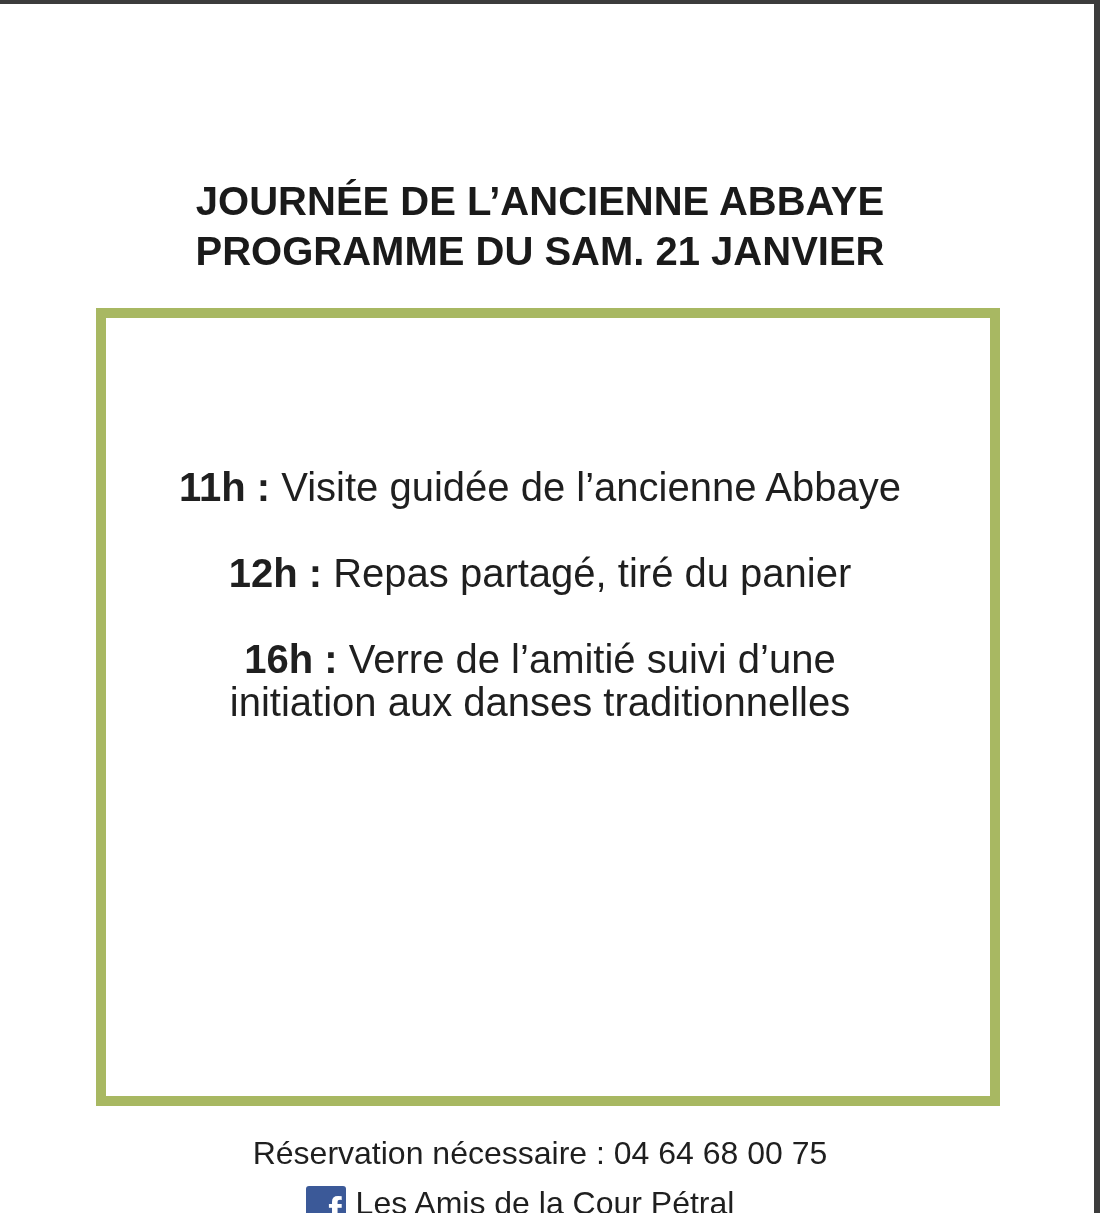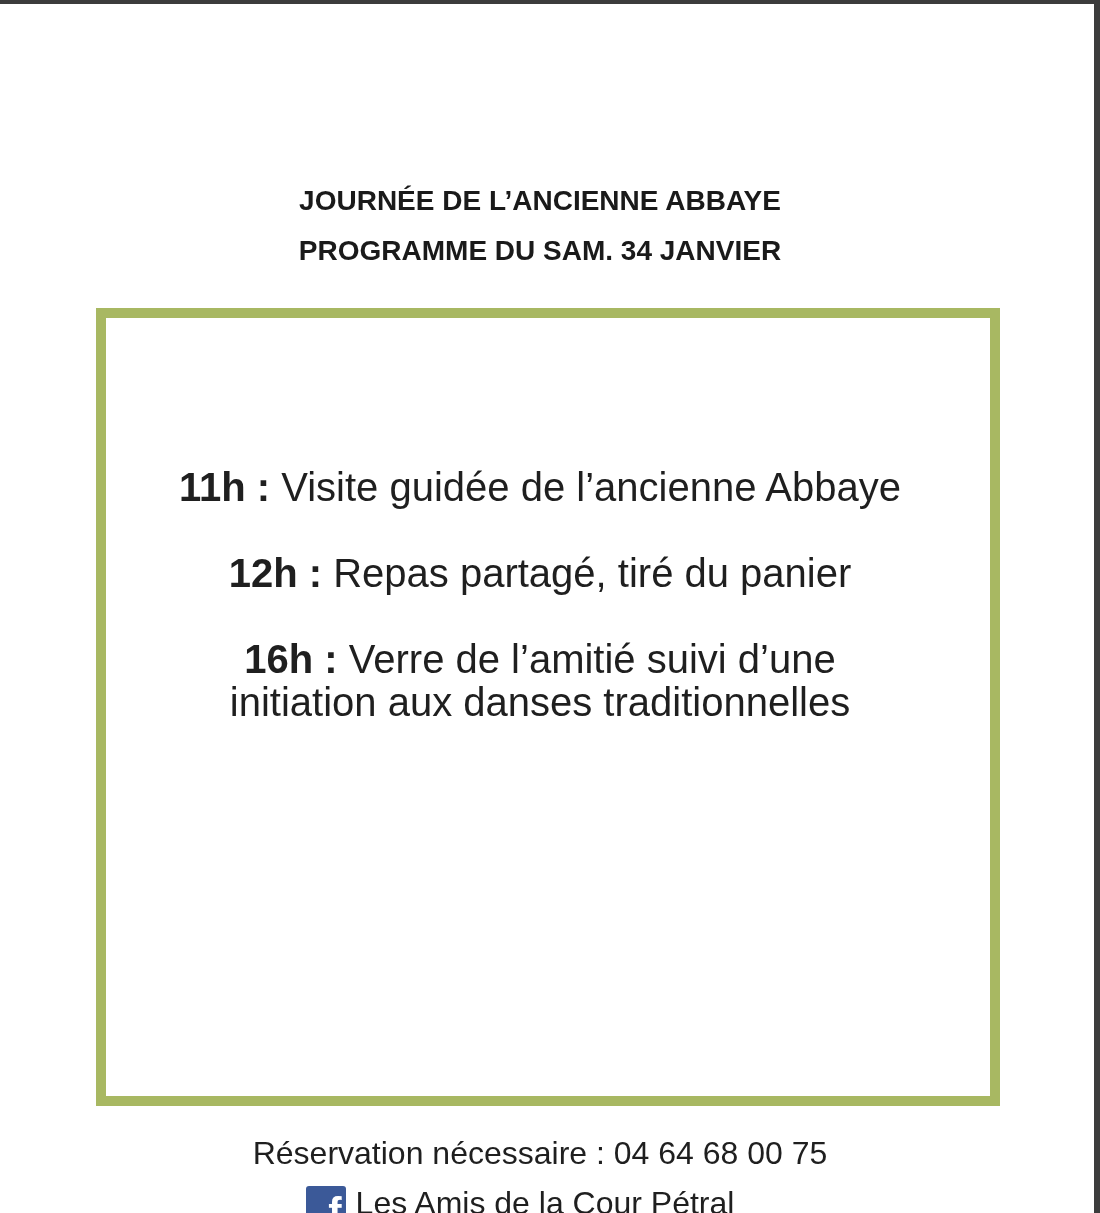--- a/index.html
+++ b/index.html
@@ -23,21 +23,21 @@
       height: 1209px;
       background: #ffffff;
     }
     .title {
       position: absolute;
       left: 0;
       top: 172px;
       width: 1080px;
       text-align: center;
       font-weight: bold;
-      font-size: 28px;
+      font-size: 40px;
       line-height: 50px;
       color: #1a1a1a;
       letter-spacing: 0px;
     }
     .title div { white-space: nowrap; }
     .frame {
       position: absolute;
       left: 96px;
       top: 304px;
       width: 884px;
@@ -98,21 +98,21 @@
       font-family: "Liberation Sans", sans-serif;
     }
   </style>
 </head>
 <body>
 
 <div class="page">
 
   <div class="title">
     <div>JOURNÉE DE L’ANCIENNE ABBAYE</div>
-    <div>PROGRAMME DU SAM. 34 JANVIER</div>
+    <div>PROGRAMME DU SAM. 21 JANVIER</div>
   </div>
 
   <div class="frame"></div>
 
   <div class="program">
     <div class="entry">
       <span class="time">11h :</span>
       <span>Visite guidée de l’ancienne Abbaye</span>
     </div>
     <div class="entry">

